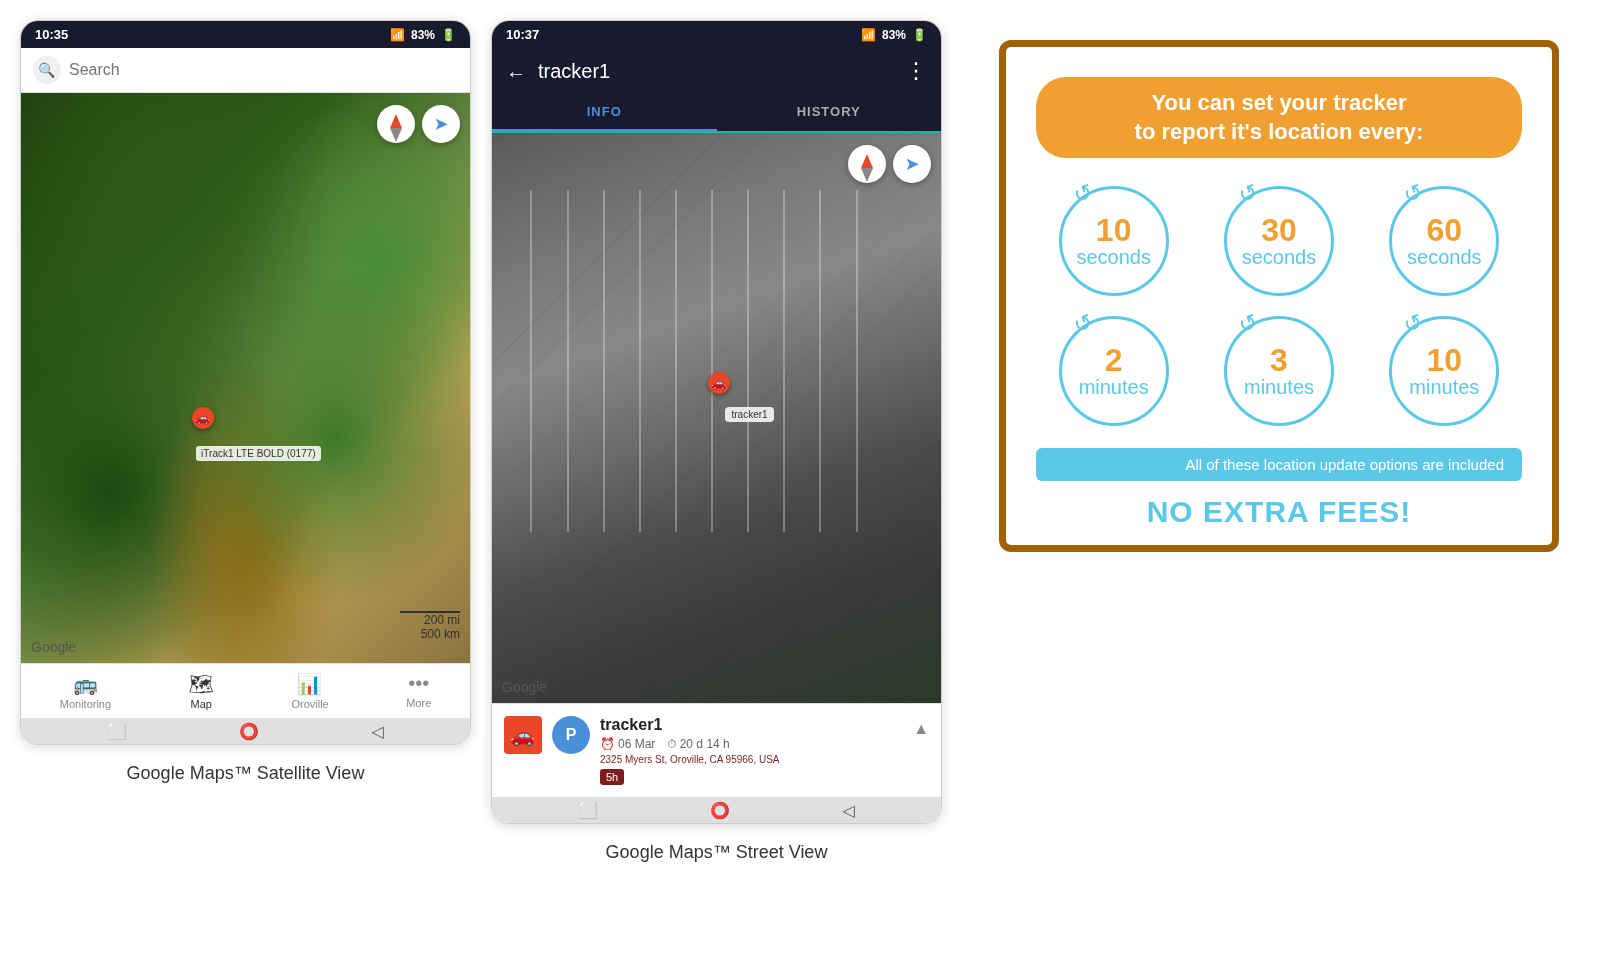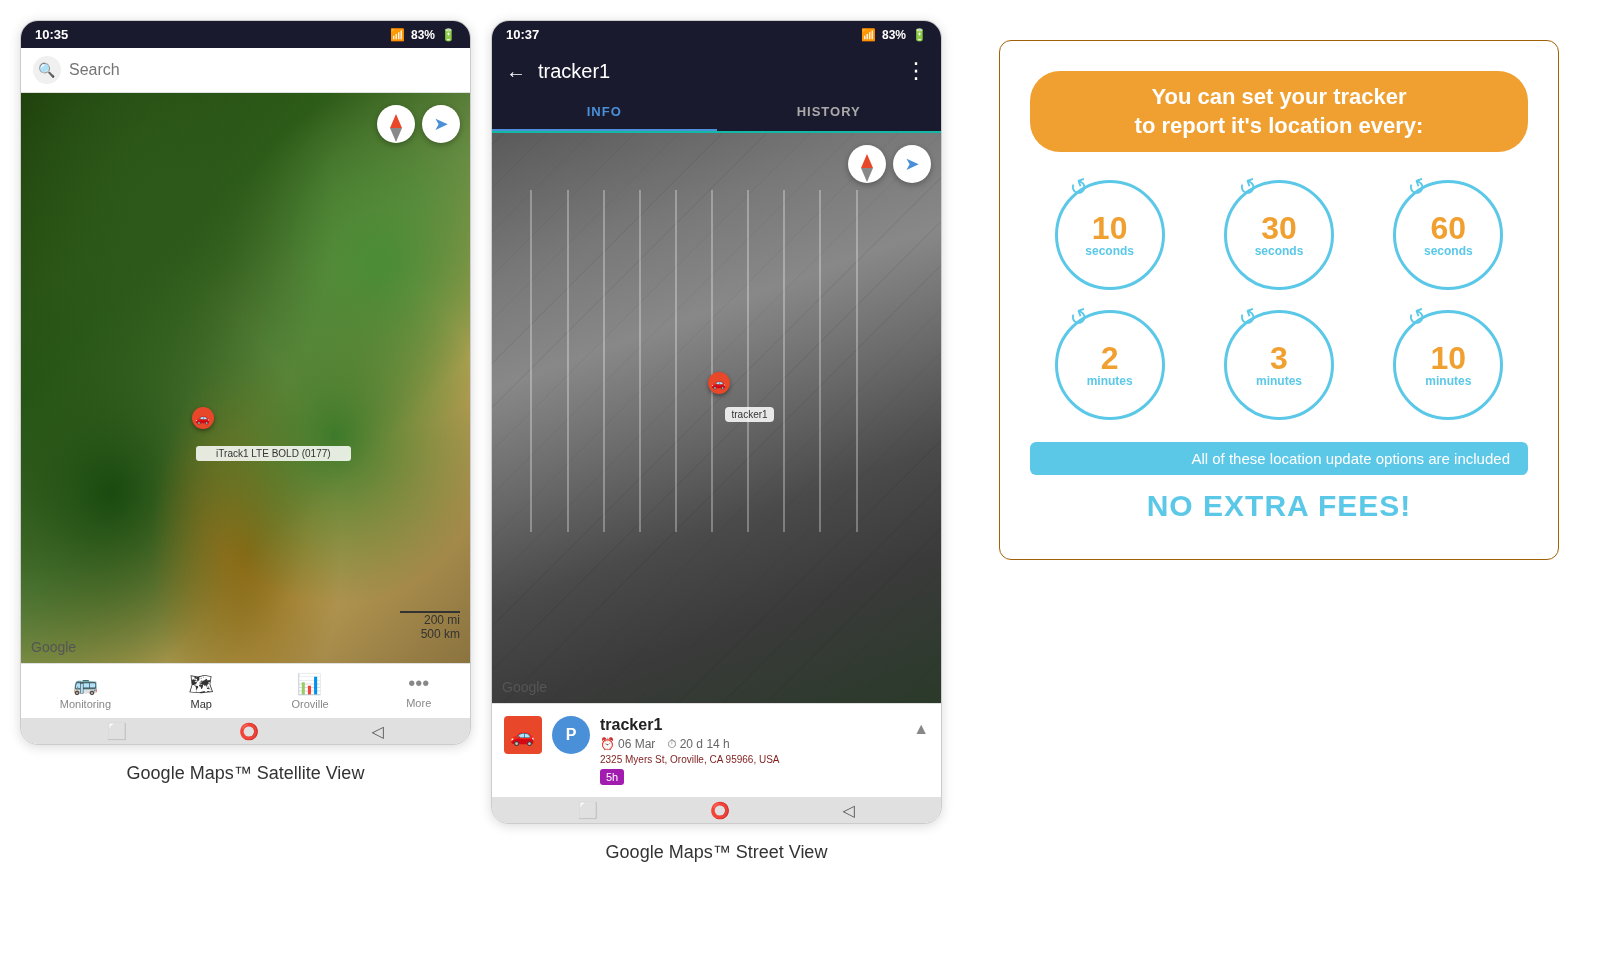--- a/index.html
+++ b/index.html
@@ -168,21 +168,21 @@
       background: #e8472a;
       border-radius: 50%;
       display: flex; align-items: center; justify-content: center;
       font-size: 12px; color: #fff;
       box-shadow: 0 2px 4px rgba(0,0,0,0.4);
     }
     .car-marker-label {
       position: absolute;
       background: rgba(255,255,255,0.85);
       font-size: 10px;
-      padding: 2px 20px;
+      padding: 2px 5px;
       border-radius: 3px;
       color: #333;
       white-space: nowrap;
     }
 
     
     .google-watermark {
       position: absolute;
       bottom: 8px; left: 10px;
       font-size: 14px; color: #555;
@@ -279,21 +279,21 @@
       border-radius: 4px;
       display: flex; align-items: center; justify-content: center;
       font-size: 20px;
     }
     .tracker-details { flex: 1; }
     .tracker-name-bold { font-size: 16px; font-weight: 600; color: #222; }
     .tracker-meta { font-size: 12px; color: #666; display: flex; gap: 12px; margin: 3px 0; }
     .tracker-meta span { display: flex; align-items: center; gap: 3px; }
     .tracker-address { font-size: 10px; color: #7f1d1d; }
     .tag-5h {
-      background: #a21caf;
+      background: #7f1d1d;
       color: #fff;
       font-size: 11px;
       padding: 2px 6px;
       border-radius: 3px;
       margin-top: 4px;
       display: inline-block;
     }
     .collapse-arrow {
       font-size: 16px; color: #888; cursor: pointer; padding-top: 4px;
     }
@@ -316,23 +316,23 @@
       flex-direction: column;
       align-items: center;
       justify-content: center;
       padding: 20px;
       min-width: 580px;
     }
     .info-card {
       width: 100%;
       max-width: 560px;
       background: #fff;
-      border: 1px solid #a16207;
+      border: 7px solid #a16207;
       border-radius: 12px;
-      padding: 30px 30px 36px;
+      padding: 30px 30px 16px;
       text-align: center;
     }
 
     .info-headline {
       background: #f0a030;
       color: #fff;
       font-size: 22px;
       font-weight: 700;
       padding: 12px 20px;
       border-radius: 30px;
@@ -366,23 +366,23 @@
       color: #5bc8e8;
       transform: rotate(-20deg);
     }
     .circle-number {
       font-size: 32px;
       font-weight: 700;
       color: #f0a030;
       line-height: 1;
     }
     .circle-unit {
-      font-size: 12px;
+      font-size: 20px;
       color: #5bc8e8;
-      font-weight: 700;
+      font-weight: 400;
     }
 
     .no-fees-banner {
       background: #5bc8e8;
       color: #fff;
       font-size: 15px;
       font-weight: 500;
       padding: 8px 18px;
       border-radius: 6px;
       margin-bottom: 14px;

